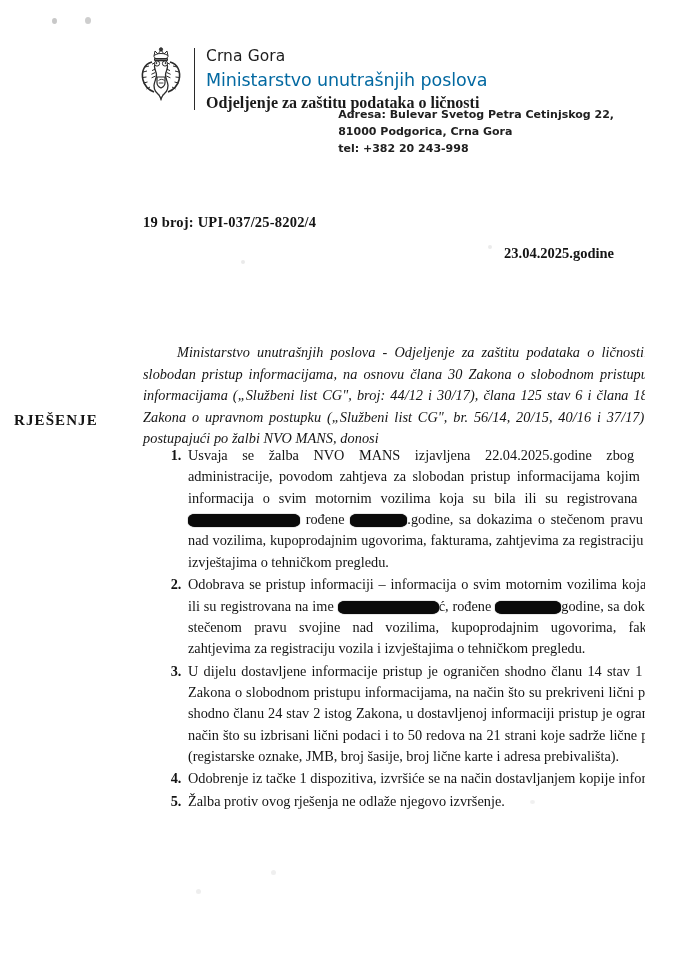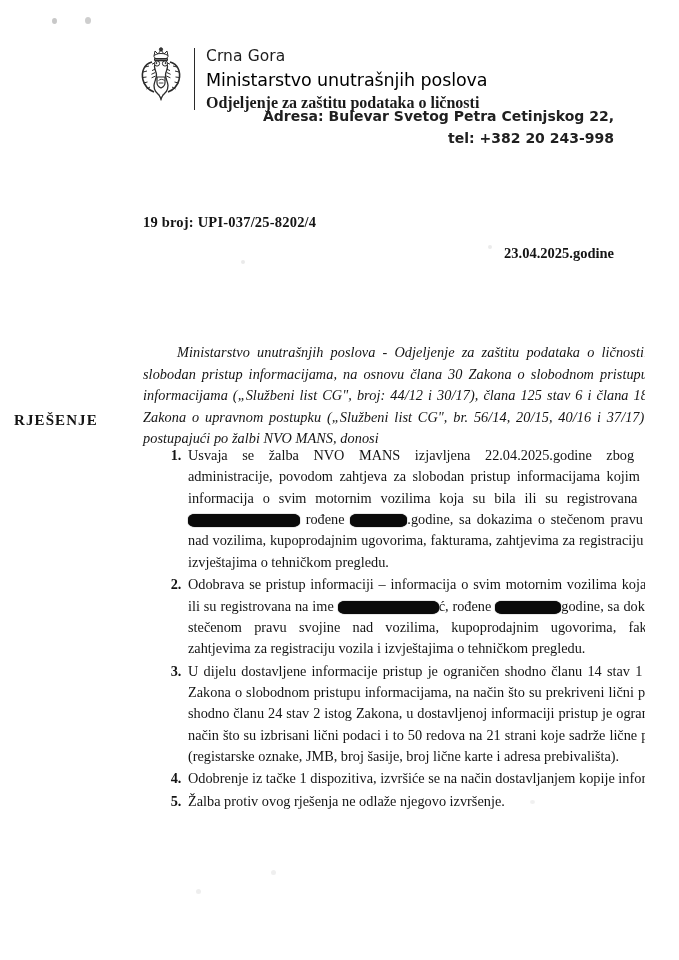--- a/index.html
+++ b/index.html
@@ -58,42 +58,42 @@
   .lh-country {
     font-family: "DejaVu Sans", sans-serif;
     font-size: 15.5px;
     letter-spacing: .1px;
     color: #1d1d1d;
     line-height: 1.1;
   }
   .lh-ministry {
     font-family: "DejaVu Sans", sans-serif;
     font-size: 17.5px;
-    color: #000000;
+    color: #0369a1;
     line-height: 1.15;
     margin-top: 5px;
     letter-spacing: -.1px;
   }
   .lh-dept {
     font-family: "Liberation Serif", serif;
     font-weight: bold;
     font-size: 16px;
     line-height: 1.28;
     color: #1a1a1a;
     margin-top: 3px;
   }
 
   
   .address {
     position: absolute;
     right: 31px;
     top: 106px;
-    text-align: right;
+    text-align: left;
     font-family: "DejaVu Sans", sans-serif;
-    font-size: 14px;
+    font-size: 11px;
     line-height: 1.55;
     color: #202020;
     font-weight: 600;
   }
 
   
   .refno {
     position: absolute;
     left: 143px;
     top: 214px;
@@ -221,20 +221,21 @@
       <div class="lh-country">Crna Gora</div>
       <div class="lh-ministry">Ministarstvo unutrašnjih poslova</div>
       <div class="lh-dept">
         <div>Odjeljenje za zaštitu podataka o ličnosti</div>
       </div>
     </div>
   </div>
 
   <div class="address">
     <div>Adresa: Bulevar Svetog Petra Cetinjskog 22,</div>
+    <div>81000 Podgorica, Crna Gora</div>
     <div>tel: +382 20 243-998</div>
   </div>
 
   <div class="refno">19 broj: UPI-037/25-8202/4</div>
   <div class="docdate">23.04.2025.godine</div>
 
   <p class="intro">Ministarstvo unutrašnjih poslova - Odjeljenje za zaštitu podataka o ličnostii slobodan pristup informacijama, na osnovu člana 30 Zakona o slobodnom pristupu informacijama („Službeni list CG", broj: 44/12 i 30/17), člana 125 stav 6 i člana 18 Zakona o upravnom postupku („Službeni list CG", br. 56/14, 20/15, 40/16 i 37/17), postupajući po žalbi NVO MANS, donosi</p>
 
   <div class="decision-title">RJEŠENJE</div>
 

